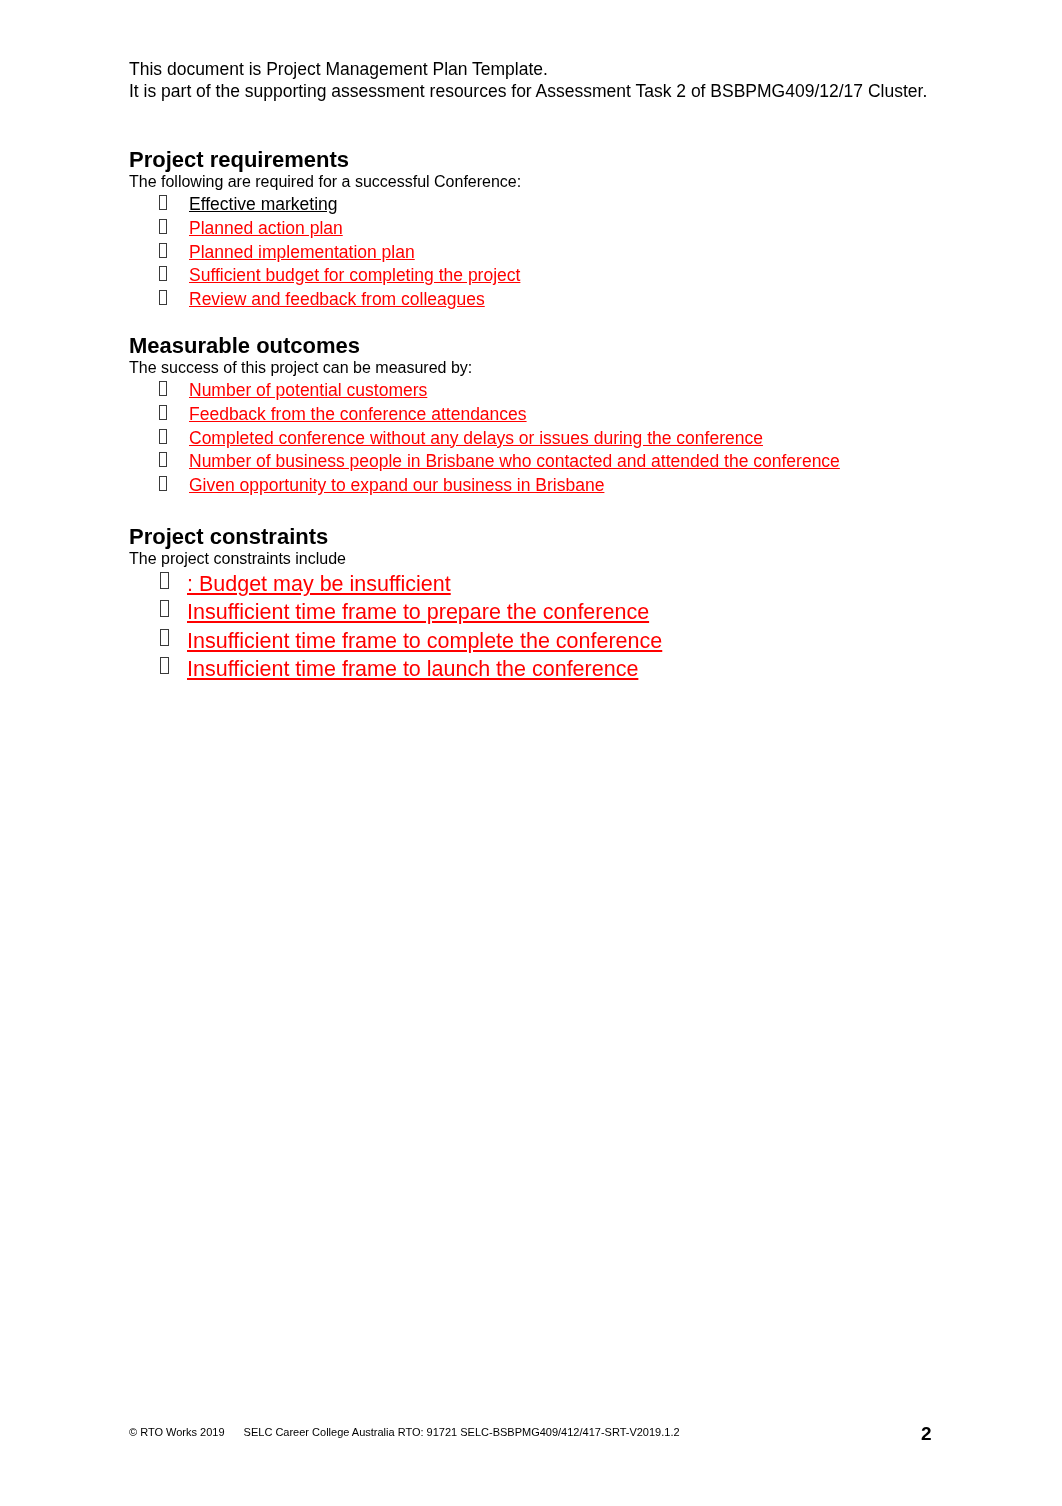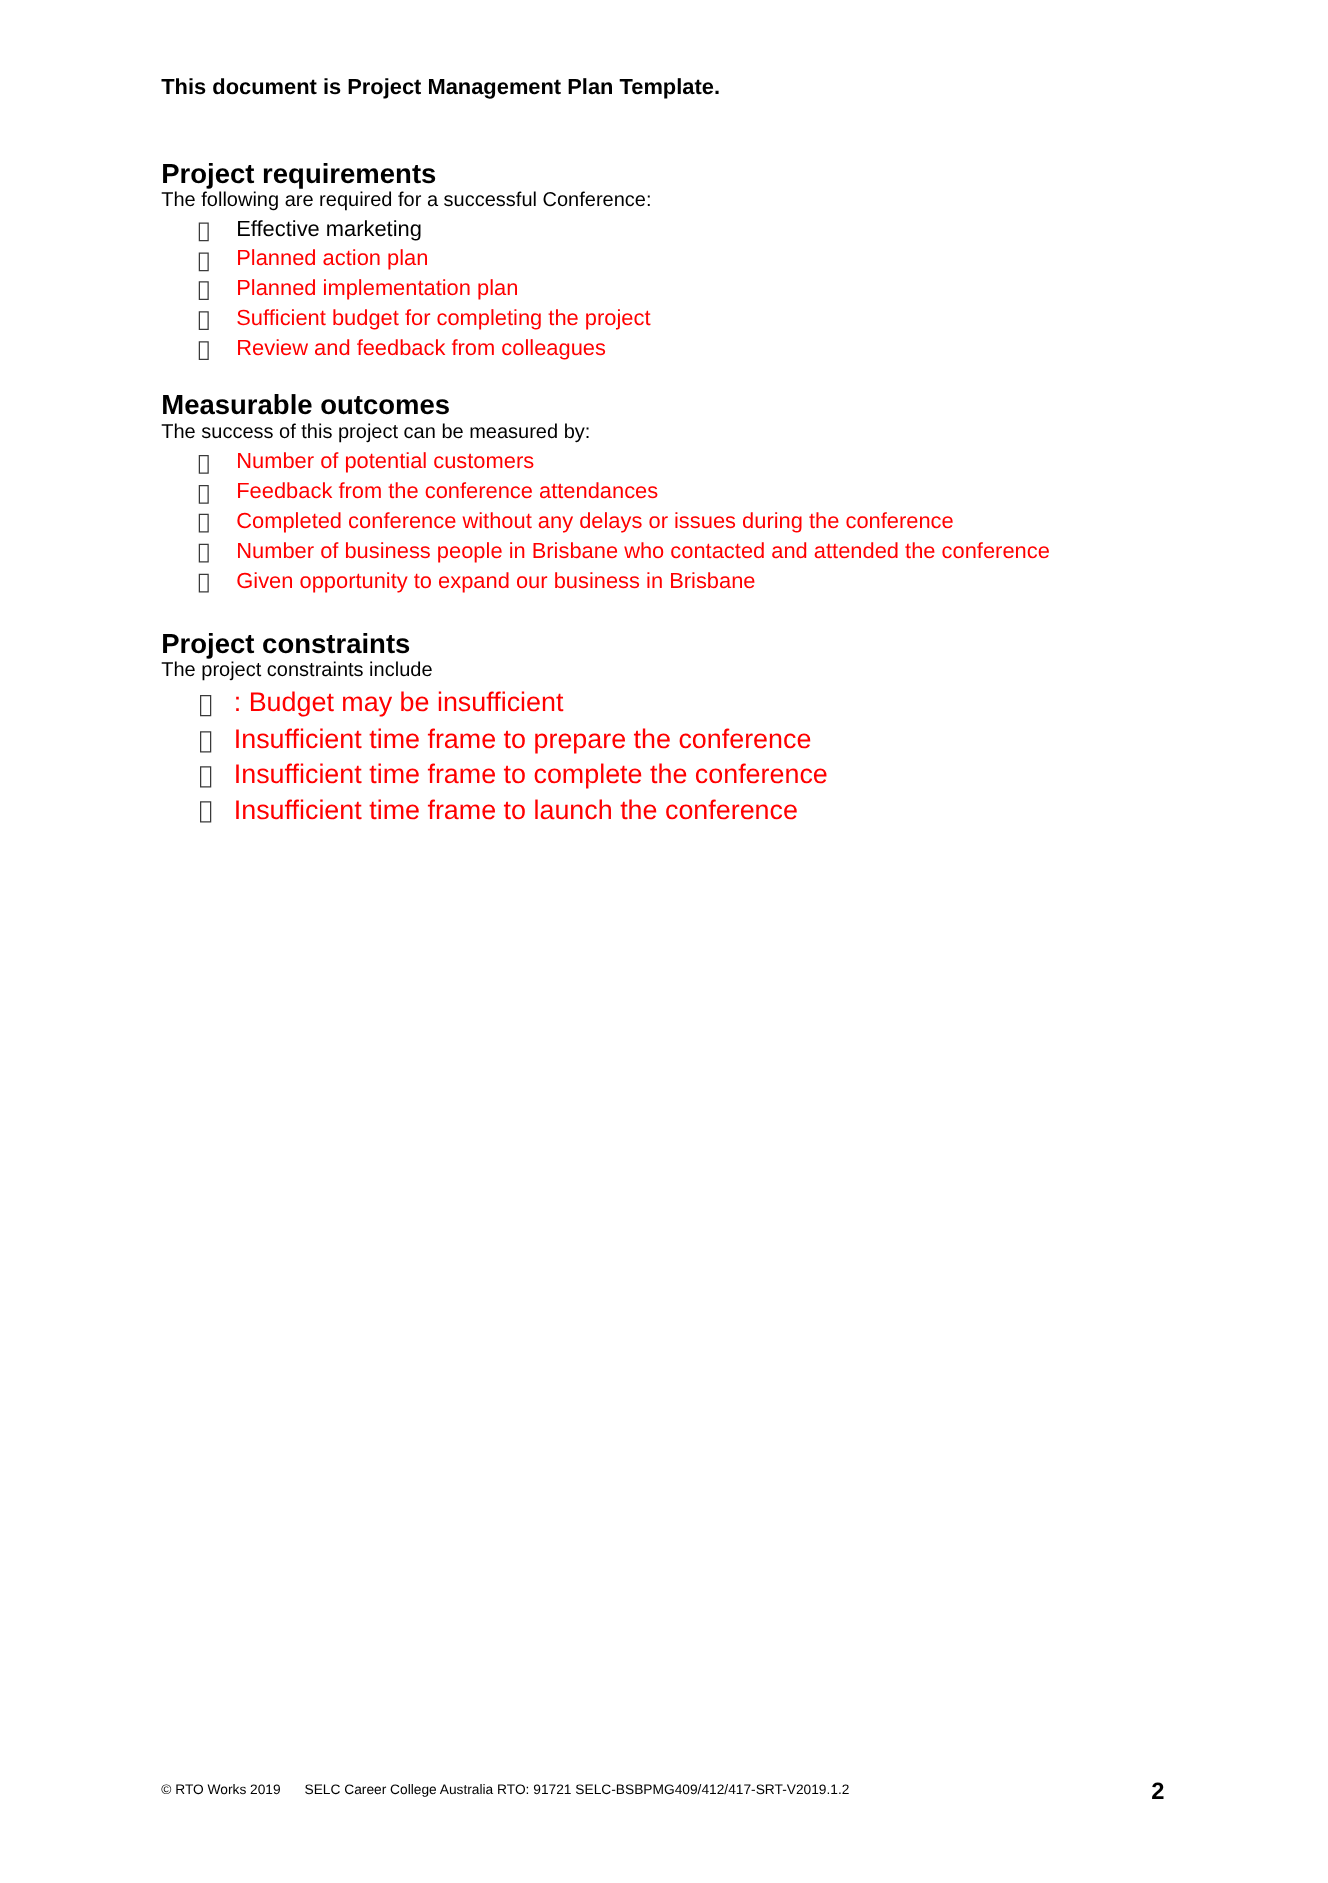--- a/index.html
+++ b/index.html
@@ -25,21 +25,21 @@
     top: 59px;
     width: 850px;
   }
 
   
   .intro {
     font-size: 17.5px;
     line-height: 21.5px;
     color: #000;
   }
-  .intro div { white-space: nowrap; font-weight: bold; }
+  .intro div { white-space: nowrap; }
 
   
   .section { margin-top: 0; }
   .sec-head {
     font-size: 22px;
     font-weight: bold;
     line-height: 22px;
     color: #000;
   }
   .sec-lead {
@@ -49,25 +49,26 @@
   }
 
   
   .blist {
     list-style: none;
     margin: 0;
     padding: 0;
   }
   .bitem {
     display: flex;
-    align-items: center;
+    align-items: flex-start;
     font-size: 17.5px;
     line-height: 23.8px;
     color: #ff0000;
     white-space: nowrap;
+    text-decoration: underline;
   }
   .bitem.black { color: #000000; }
   .bullet-box {
     display: inline-block;
     width: 8px;
     height: 15px;
     border: 1.3px solid #3a3a3a;
     margin-left: 30px;
     margin-right: 22px;
     flex: 0 0 auto;
@@ -117,20 +118,21 @@
 </style>
 </head>
 <body>
 
 <div class="page">
 
   <div class="content">
 
     <div class="intro">
       <div>This document is Project Management Plan Template.</div>
+      <div>It is part of the supporting assessment resources for Assessment Task 2 of BSBPMG409/12/17 Cluster.</div>
     </div>
 
     <div class="gap-intro"></div>
 
     <div class="section">
       <div class="sec-head">Project requirements</div>
       <div class="sec-lead">The following are required for a successful Conference:</div>
       <ul class="blist">
         <li class="bitem black">
           <span class="bullet-box"></span>

